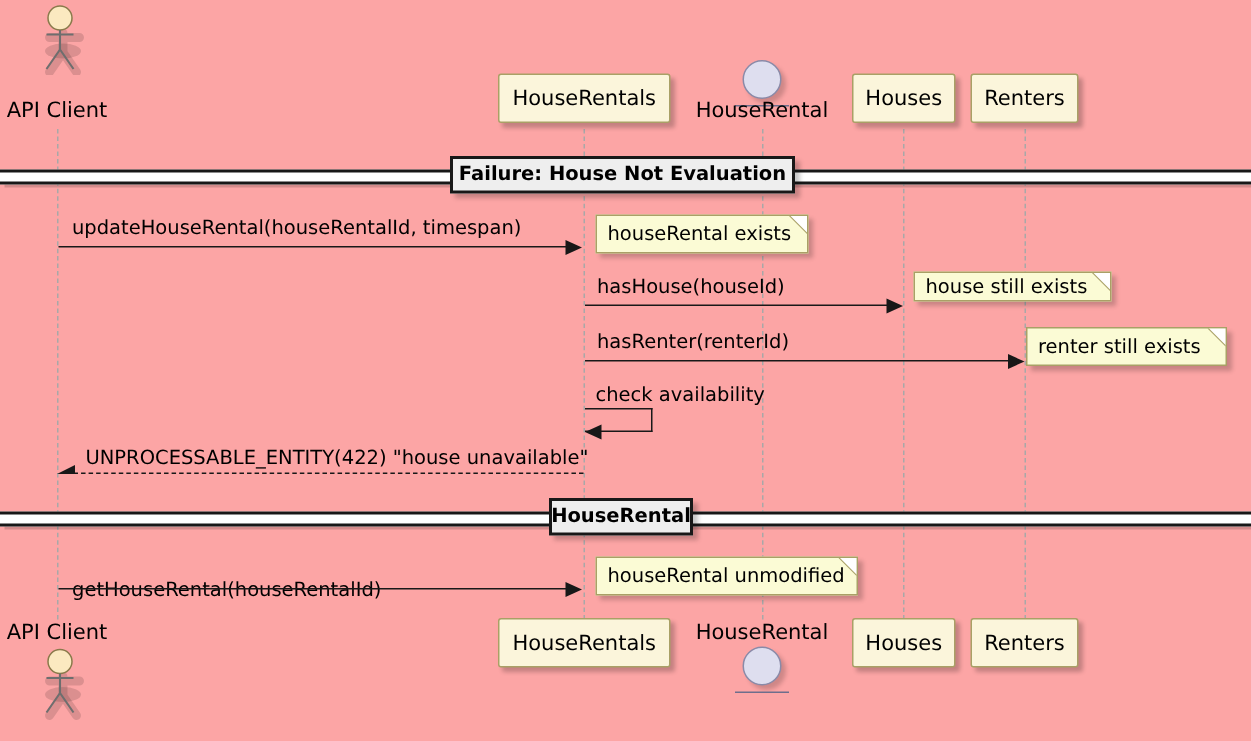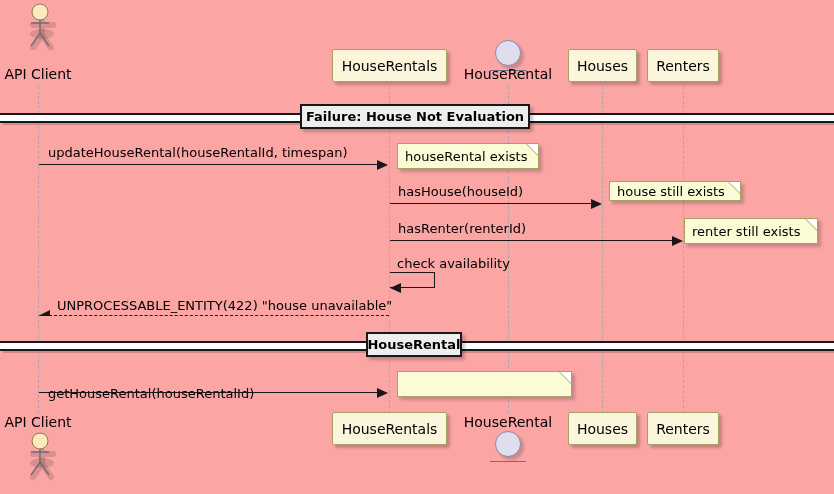--- a/index.html
+++ b/index.html
@@ -266,20 +266,21 @@
 
   <div class="divider-bar-shadow" style="top:350px; width:831px;"></div>
   <div class="divider-bar" style="top:341px; width:834px;"></div>
   <div class="divider-label" style="left:366px; top:332px; width:96px; height:25px;">HouseRental</div>
 
   <div class="msg-label" style="left:48px; top:387px;">getHouseRental(houseRentalId)</div>
   <div class="msg-line" style="left:39px; top:392px; width:339px;"></div>
   <div class="arrow-right" style="left:377px; top:388px;"></div>
 
   <div class="note" style="left:397px; top:371px; width:175px; height:26px;">
+    <span>houseRental unmodified</span>
     <span class="note-fold-line"></span>
     <span class="note-fold"></span>
   </div>
 
   <div class="actor-label" style="left:0px; top:414px; width:76px;">API Client</div>
   <div class="actor-wrap" style="left:18px; top:431px; width:40px; height:48px;">
     <svg width="44" height="52" viewBox="0 0 44 52">
       <g transform="translate(2,1)">
         <ellipse cx="22" cy="31" rx="12" ry="5" fill="rgba(0,0,0,0.13)"></ellipse>
         <path d="M13 22 L33 22 M22 19 L22 32 M22 32 L13 45 M22 32 L31 45" stroke="rgba(0,0,0,0.13)" stroke-width="6" fill="none" stroke-linecap="round"></path>

